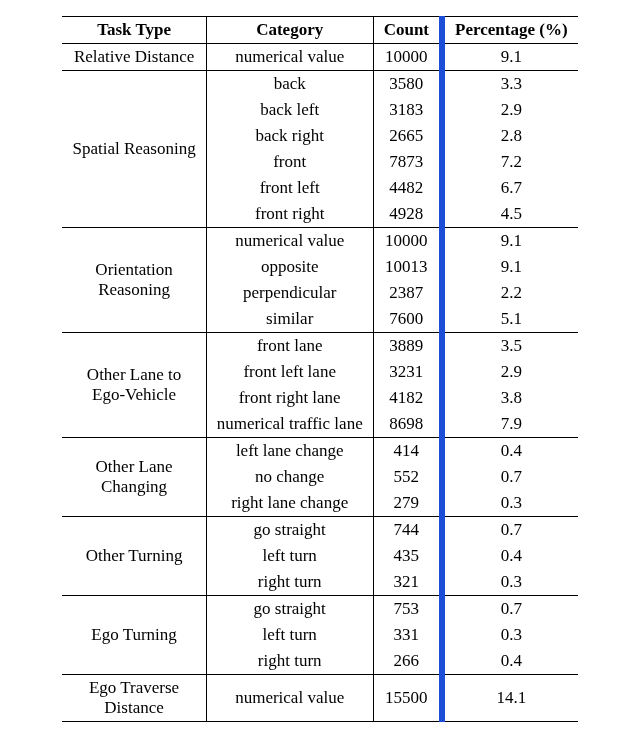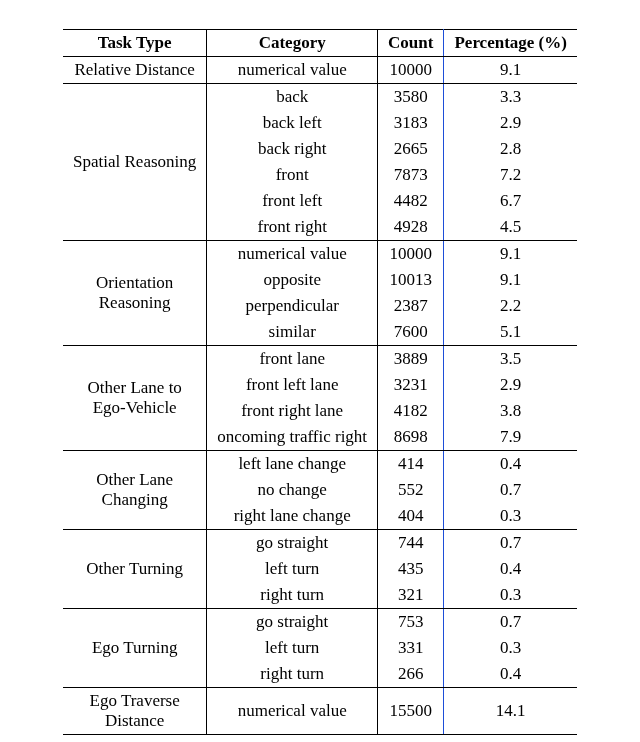--- a/index.html
+++ b/index.html
@@ -5,37 +5,37 @@
     body {
       font-family: "Times New Roman", Times, serif;
       font-size: 17px;
       margin: 0;
       padding: 12px;
       background: #fff;
       color: #000;
     }
     table {
       border-collapse: collapse;
-      margin: 17px auto;
+      margin: 4px auto;
     }
     th, td {
       padding: 3px 10px;
       text-align: center;
       vertical-align: middle;
     }
     th {
       font-weight: bold;
       border-top: 1.5px solid #000;
       border-bottom: 1px solid #000;
     }
     .col-task, .col-cat {
       border-right: 1px solid #000;
     }
     .col-count {
-      border-right: 1px solid #1d4ed8;
+      border-right: 6px solid #1d4ed8;
     }
     .group-end td {
       border-bottom: 1px solid #000;
     }
     .table-end td {
       border-bottom: 1.5px solid #000;
     }
     .task-cell {
       border-right: 1px solid #000;
     }
@@ -121,38 +121,38 @@
         <td class="col-cat">front left lane</td>
         <td class="col-count">3231</td>
         <td>2.9</td>
       </tr>
       <tr>
         <td class="col-cat">front right lane</td>
         <td class="col-count">4182</td>
         <td>3.8</td>
       </tr>
       <tr class="group-end">
-        <td class="col-cat">oncoming traffic right</td>
+        <td class="col-cat">numerical traffic lane</td>
         <td class="col-count">8698</td>
         <td>7.9</td>
       </tr>
       <tr>
         <td class="task-cell" rowspan="3" style="border-bottom: 1px solid rgb(0, 0, 0);">Other Lane<br>Changing</td>
         <td class="col-cat">left lane change</td>
         <td class="col-count">414</td>
         <td>0.4</td>
       </tr>
       <tr>
         <td class="col-cat">no change</td>
         <td class="col-count">552</td>
         <td>0.7</td>
       </tr>
       <tr class="group-end">
         <td class="col-cat">right lane change</td>
-        <td class="col-count">404</td>
+        <td class="col-count">279</td>
         <td>0.3</td>
       </tr>
       <tr>
         <td class="task-cell" rowspan="3" style="border-bottom: 1px solid rgb(0, 0, 0);">Other Turning</td>
         <td class="col-cat">go straight</td>
         <td class="col-count">744</td>
         <td>0.7</td>
       </tr>
       <tr>
         <td class="col-cat">left turn</td>

